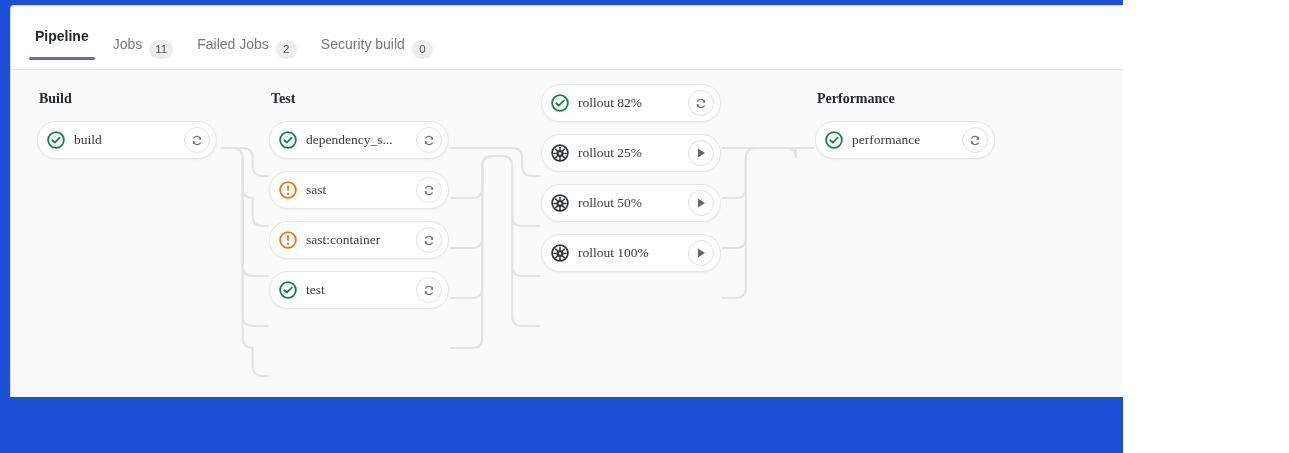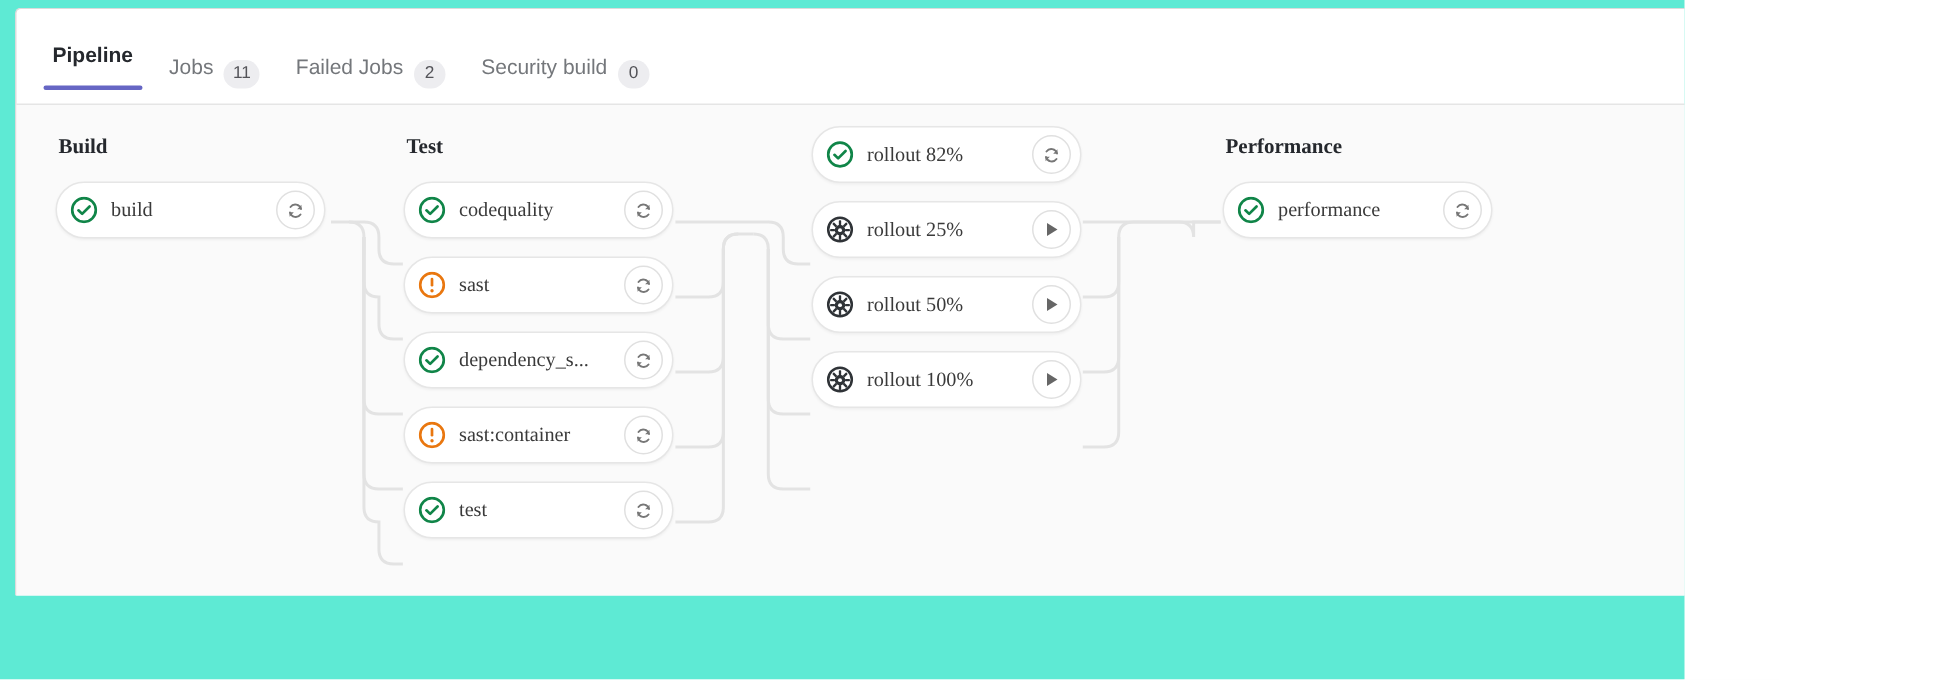--- a/index.html
+++ b/index.html
@@ -7,21 +7,21 @@
     margin: 0; padding: 0;
     width: 1289px; height: 453px;
     background: #ffffff;
     font-family: "Liberation Sans", sans-serif;
     -webkit-font-smoothing: antialiased;
   }
   #app {
     position: relative;
     width: 1123px; height: 453px;
     overflow: hidden;
-    background: #5eead4;
+    background: #1d4ed8;
   }
 
   
   .panel {
     position: absolute;
     left: 10px; top: 5px;
     width: 1249px;
     height: 392px;
     background: #ffffff;
     border: 1px solid #dbdbdb;
@@ -231,56 +231,39 @@
           <div class="stage" style="left: 258px;">
             <div class="stage-title">Test</div>
             <div class="jobs">
               <div class="job">
                 <span style="display: flex; margin-right: 9px;">
                   <svg class="job-status" viewBox="0 0 16 16" style="margin-right: 0px;">
                     <circle cx="8" cy="8" r="7" fill="none" stroke="#108548" stroke-width="1.6"></circle>
                     <path d="M4.7 8.2 L6.9 10.3 L11.3 5.9" fill="none" stroke="#108548" stroke-width="1.6" stroke-linecap="round" stroke-linejoin="round"></path>
                   </svg>
                 </span>
-                <span class="job-name">codequality</span>
+                <span class="job-name">dependency_s...</span>
                 <button class="job-action">
                   <svg width="13" height="13" viewBox="0 0 14 14">
                     <path d="M11.3 5.6 A4.6 4.6 0 0 0 3.1 4.1" fill="none" stroke="#777" stroke-width="1.5" stroke-linecap="round"></path>
                     <path d="M11.6 2.4 L11.6 5.8 L8.3 5.8 Z" fill="#777"></path>
                     <path d="M2.7 8.4 A4.6 4.6 0 0 0 10.9 9.9" fill="none" stroke="#777" stroke-width="1.5" stroke-linecap="round"></path>
                     <path d="M2.4 11.6 L2.4 8.2 L5.7 8.2 Z" fill="#777"></path>
                   </svg>
                 </button>
               </div>
               <div class="job">
                 <span style="display: flex; margin-right: 9px;">
                   <svg class="job-status" viewBox="0 0 16 16" style="margin-right: 0px;">
                     <circle cx="8" cy="8" r="7" fill="none" stroke="#e9770f" stroke-width="1.6"></circle>
                     <rect x="7.2" y="3.7" width="1.6" height="5.2" rx="0.8" fill="#e9770f"></rect>
                     <circle cx="8" cy="11.4" r="1" fill="#e9770f"></circle>
                   </svg>
                 </span>
                 <span class="job-name">sast</span>
-                <button class="job-action">
-                  <svg width="13" height="13" viewBox="0 0 14 14">
-                    <path d="M11.3 5.6 A4.6 4.6 0 0 0 3.1 4.1" fill="none" stroke="#777" stroke-width="1.5" stroke-linecap="round"></path>
-                    <path d="M11.6 2.4 L11.6 5.8 L8.3 5.8 Z" fill="#777"></path>
-                    <path d="M2.7 8.4 A4.6 4.6 0 0 0 10.9 9.9" fill="none" stroke="#777" stroke-width="1.5" stroke-linecap="round"></path>
-                    <path d="M2.4 11.6 L2.4 8.2 L5.7 8.2 Z" fill="#777"></path>
-                  </svg>
-                </button>
-              </div>
-              <div class="job">
-                <span style="display: flex; margin-right: 9px;">
-                  <svg class="job-status" viewBox="0 0 16 16" style="margin-right: 0px;">
-                    <circle cx="8" cy="8" r="7" fill="none" stroke="#108548" stroke-width="1.6"></circle>
-                    <path d="M4.7 8.2 L6.9 10.3 L11.3 5.9" fill="none" stroke="#108548" stroke-width="1.6" stroke-linecap="round" stroke-linejoin="round"></path>
-                  </svg>
-                </span>
-                <span class="job-name">dependency_s...</span>
                 <button class="job-action">
                   <svg width="13" height="13" viewBox="0 0 14 14">
                     <path d="M11.3 5.6 A4.6 4.6 0 0 0 3.1 4.1" fill="none" stroke="#777" stroke-width="1.5" stroke-linecap="round"></path>
                     <path d="M11.6 2.4 L11.6 5.8 L8.3 5.8 Z" fill="#777"></path>
                     <path d="M2.7 8.4 A4.6 4.6 0 0 0 10.9 9.9" fill="none" stroke="#777" stroke-width="1.5" stroke-linecap="round"></path>
                     <path d="M2.4 11.6 L2.4 8.2 L5.7 8.2 Z" fill="#777"></path>
                   </svg>
                 </button>
               </div>
               <div class="job">

